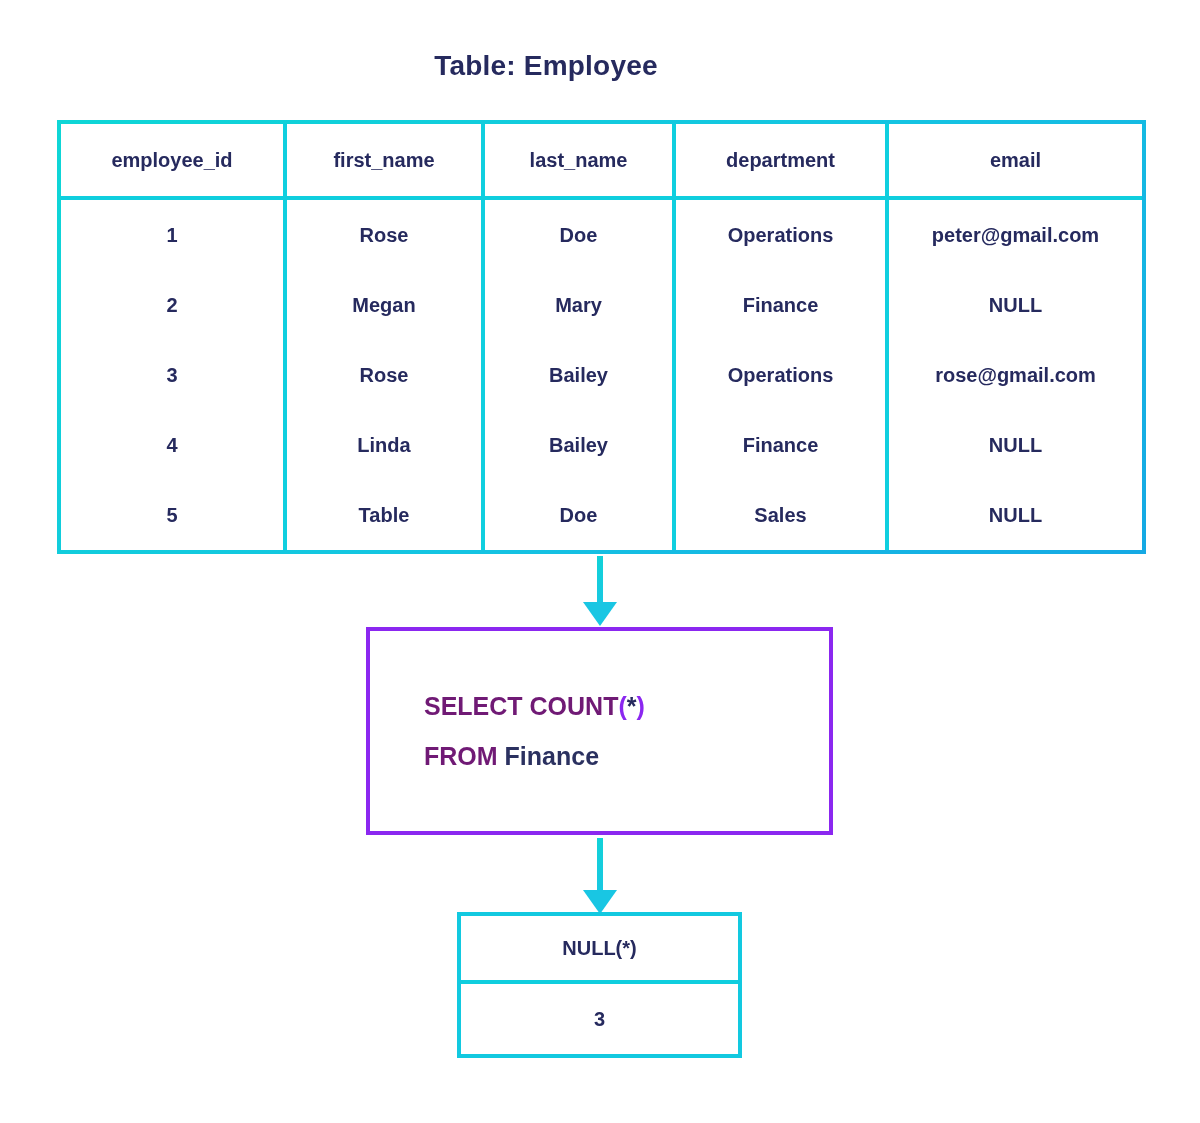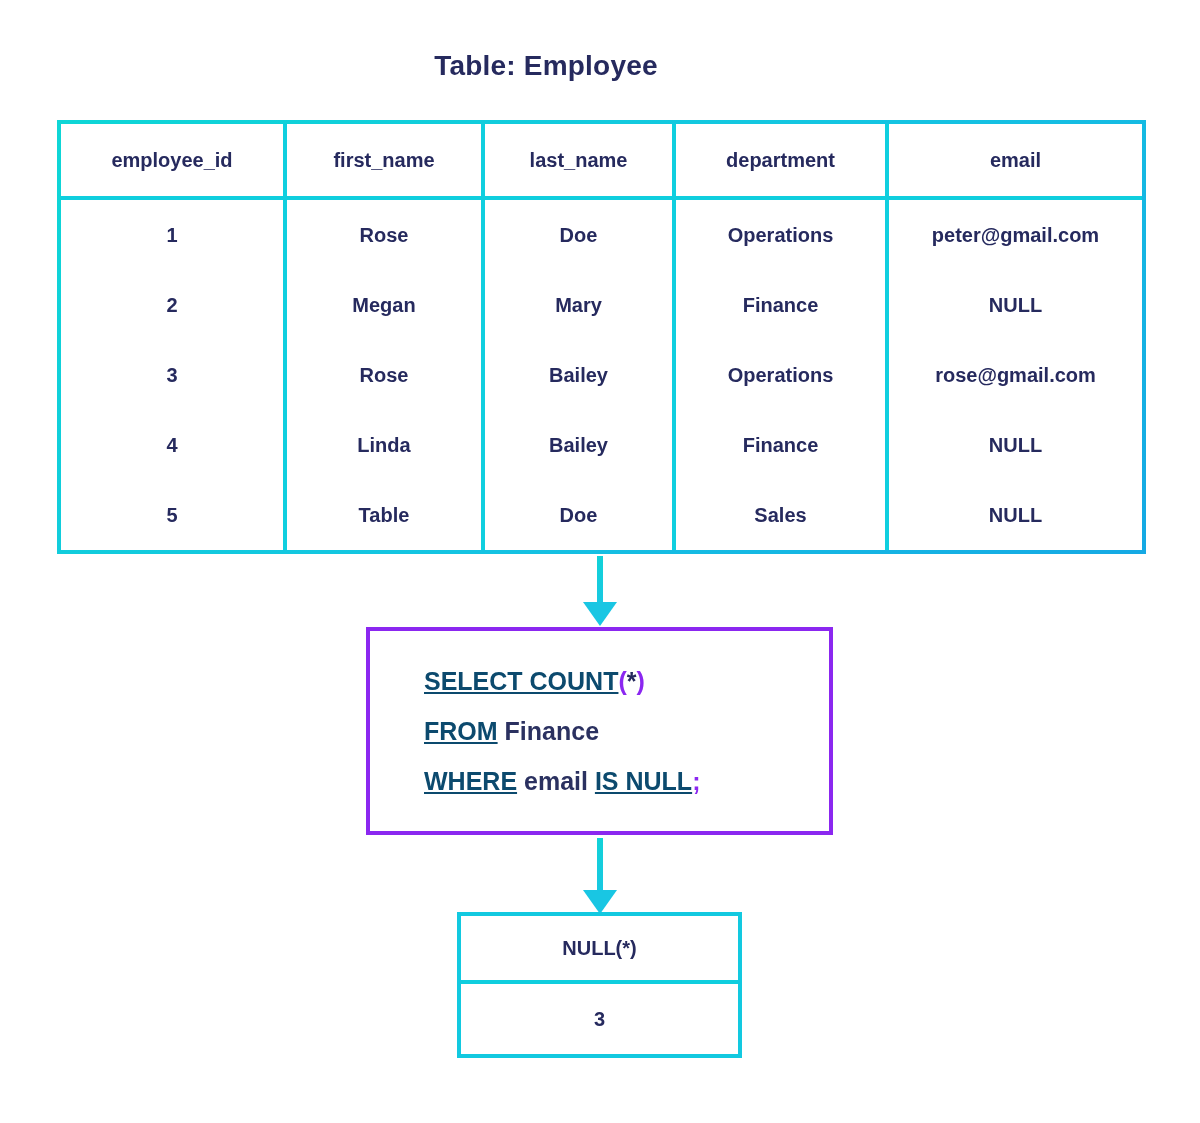--- a/index.html
+++ b/index.html
@@ -125,21 +125,21 @@
     justify-content: center;
     padding-left: 54px;
   }
   .query-line {
     font-size: 25px;
     font-weight: bold;
     line-height: 50px;
     white-space: nowrap;
     color: #262a5e;
   }
-  .kw { color: #0c4a6e; text-decoration: underline; }
+  .kw { color: #701a75; }
   .ident { color: #2b3160; font-weight: bold; }
   .punct { color: #8b27f0; }
   .star { color: #262a5e; }
   .semi { color: #8b27f0; }
 
   
   .result-wrap {
     position: absolute;
     left: 457px;
     top: 912px;
@@ -244,23 +244,20 @@
     <div class="head"></div>
   </div>
 
   <div class="query-box">
     <div class="query-line">
       <span class="kw">SELECT COUNT</span><span class="punct">(</span><span class="star">*</span><span class="punct">)</span>
     </div>
     <div class="query-line">
       <span class="kw">FROM</span>&nbsp;<span class="ident">Finance</span>
     </div>
-    <div class="query-line">
-      <span class="kw">WHERE</span>&nbsp;<span class="ident">email</span>&nbsp;<span class="kw">IS NULL</span><span class="semi">;</span>
-    </div>
   </div>
 
   <div class="arrow" id="arrow-bottom">
     <div class="shaft"></div>
     <div class="head"></div>
   </div>
 
   <div class="result-wrap">
     <table class="result-table">
       <thead>

